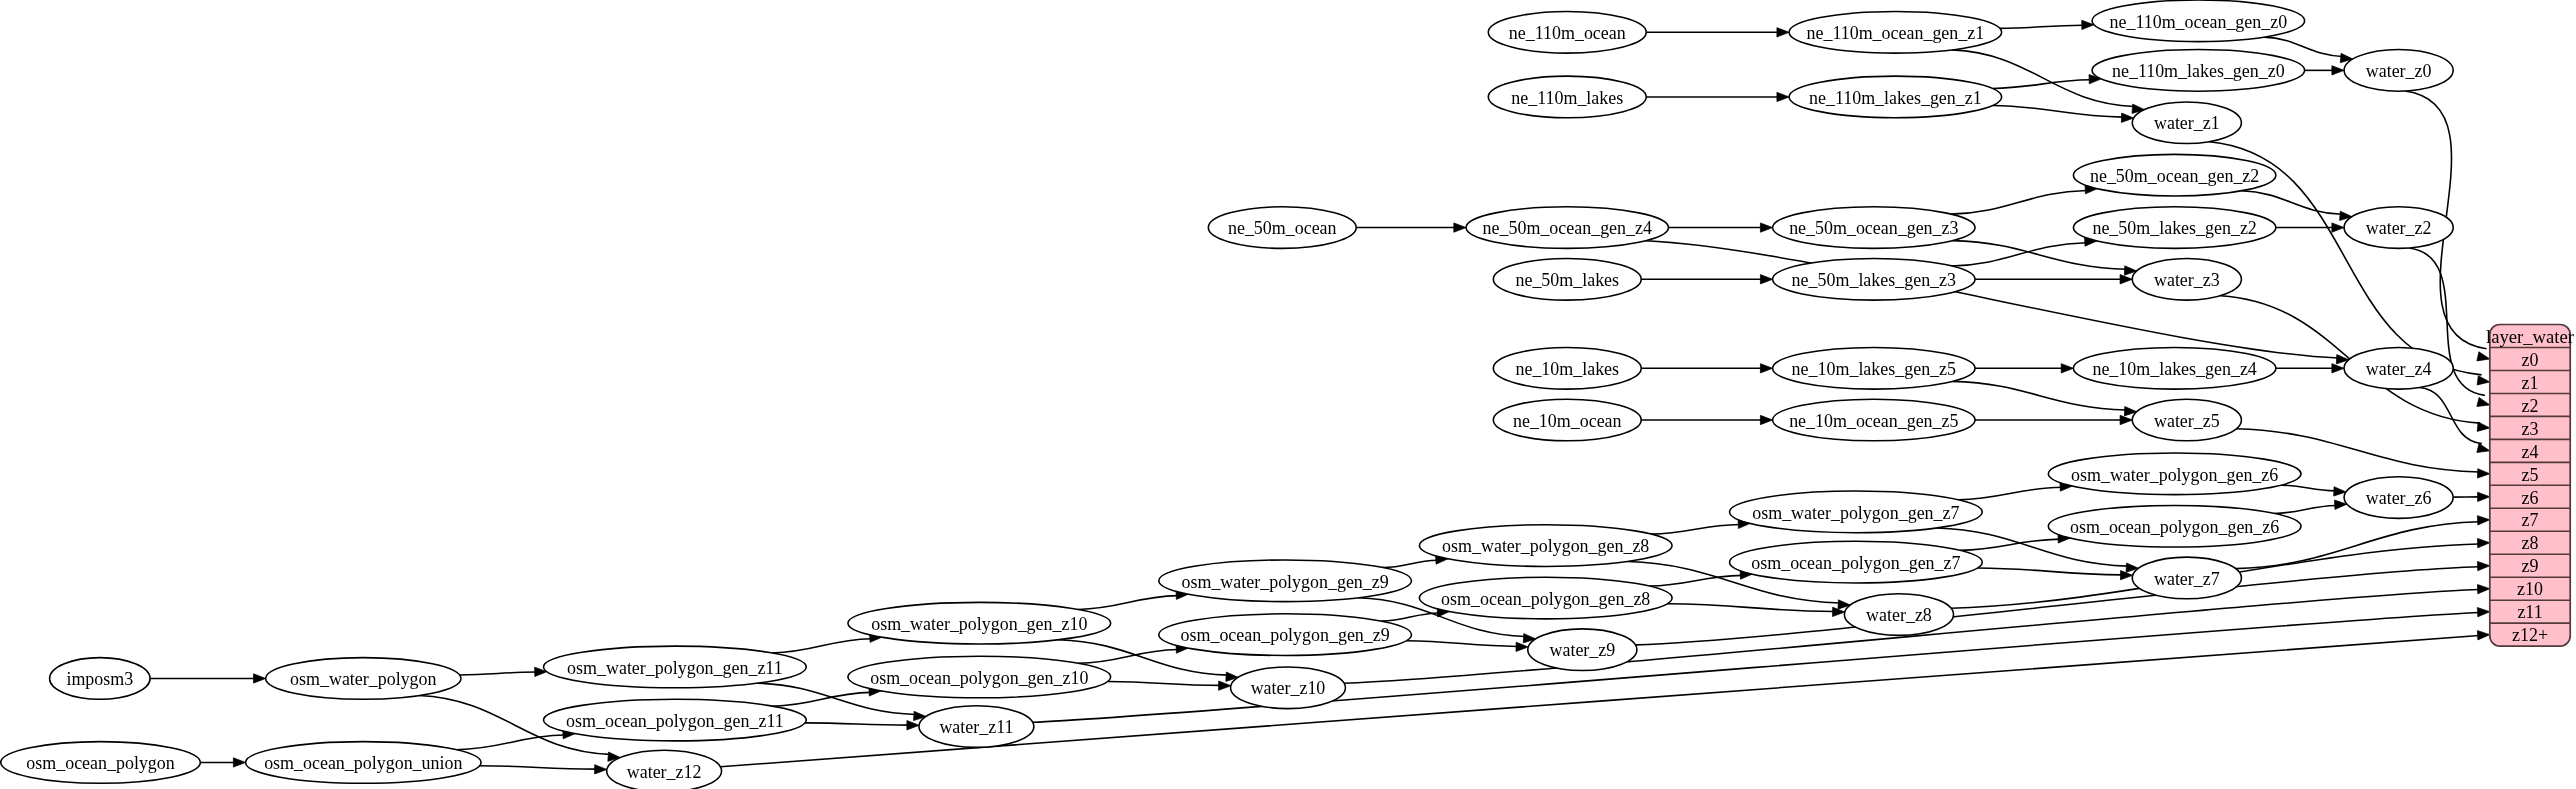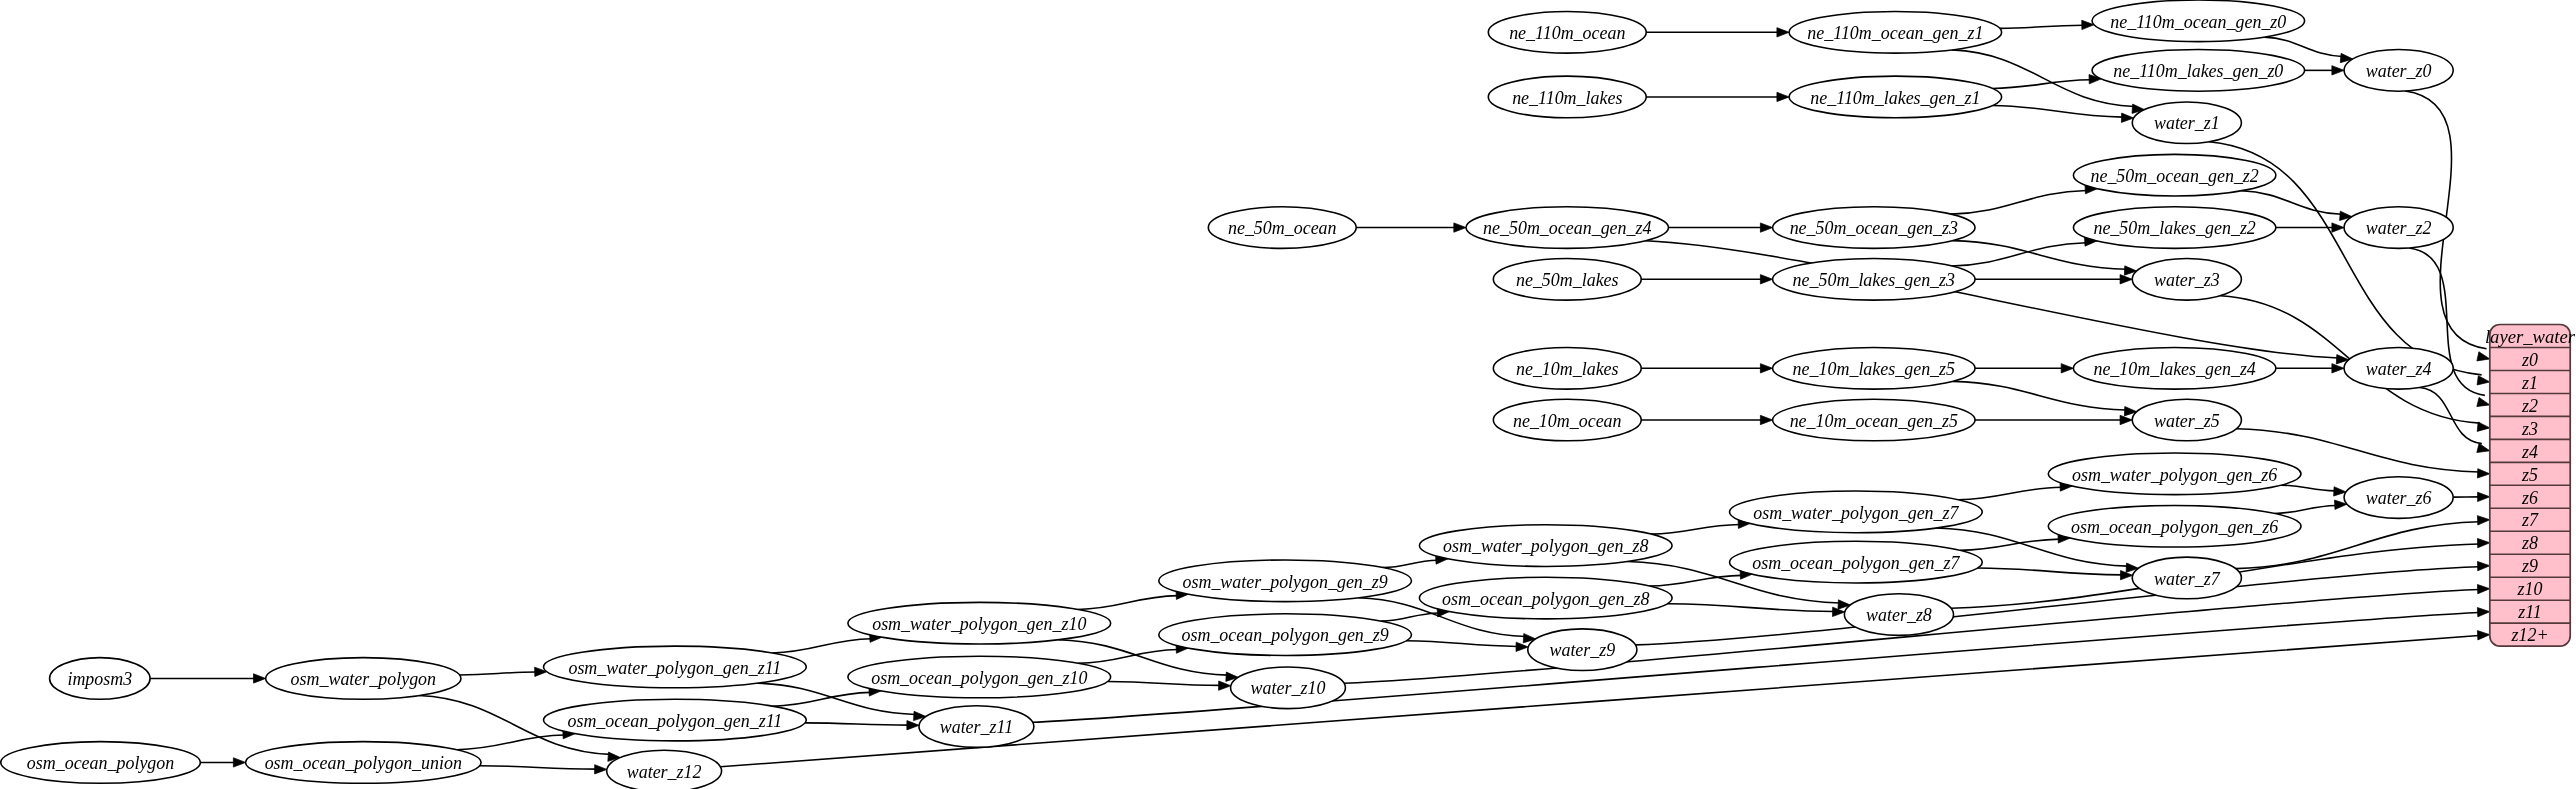--- a/index.html
+++ b/index.html
@@ -1,17 +1,17 @@
 <!DOCTYPE html>
 <html style="font-size:11.5px"><head>
 <meta charset="utf-8">
 <style>
   html,body{margin:0;padding:0;background:#ffffff;}
   #stage{position:relative;width:2576px;height:789px;background:#ffffff;
-         font-family:"Liberation Serif","DejaVu Serif",serif;font-style:italic;}
+         font-family:"Liberation Serif","DejaVu Serif",serif;}
   svg#graph{position:absolute;top:0;left:0;width:2576px;height:789px;display:block;}
   .node-ellipse{fill:#ffffff;stroke:#000000;stroke-width:2.2;}
   .node-label{font-family:"Liberation Serif","DejaVu Serif",serif;
               font-size:25px;fill:#000000;text-anchor:middle;dominant-baseline:central;}
   .edge-path{fill:none;stroke:#000000;stroke-width:2.2;}
   .arrow-head{fill:#000000;stroke:#000000;stroke-width:1;}
   .rec-box{fill:#ffc0cb;stroke:#54393b;stroke-width:2.4;}
   .rec-row-line{stroke:#54393b;stroke-width:2.2;fill:none;}
   .rec-label{font-family:"Liberation Serif","DejaVu Serif",serif;
              font-size:25px;fill:#000000;text-anchor:middle;dominant-baseline:central;}

